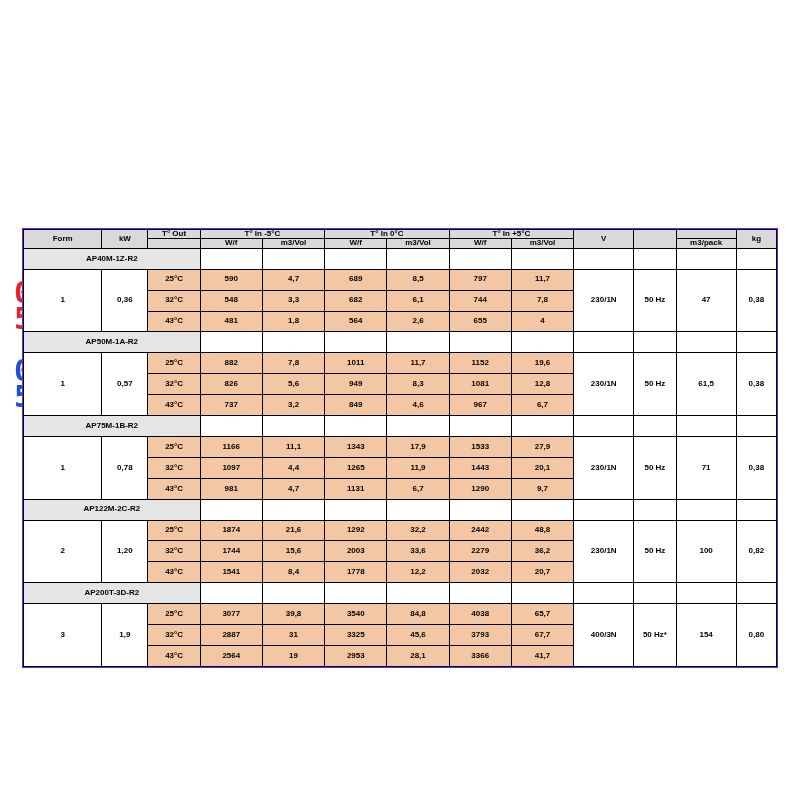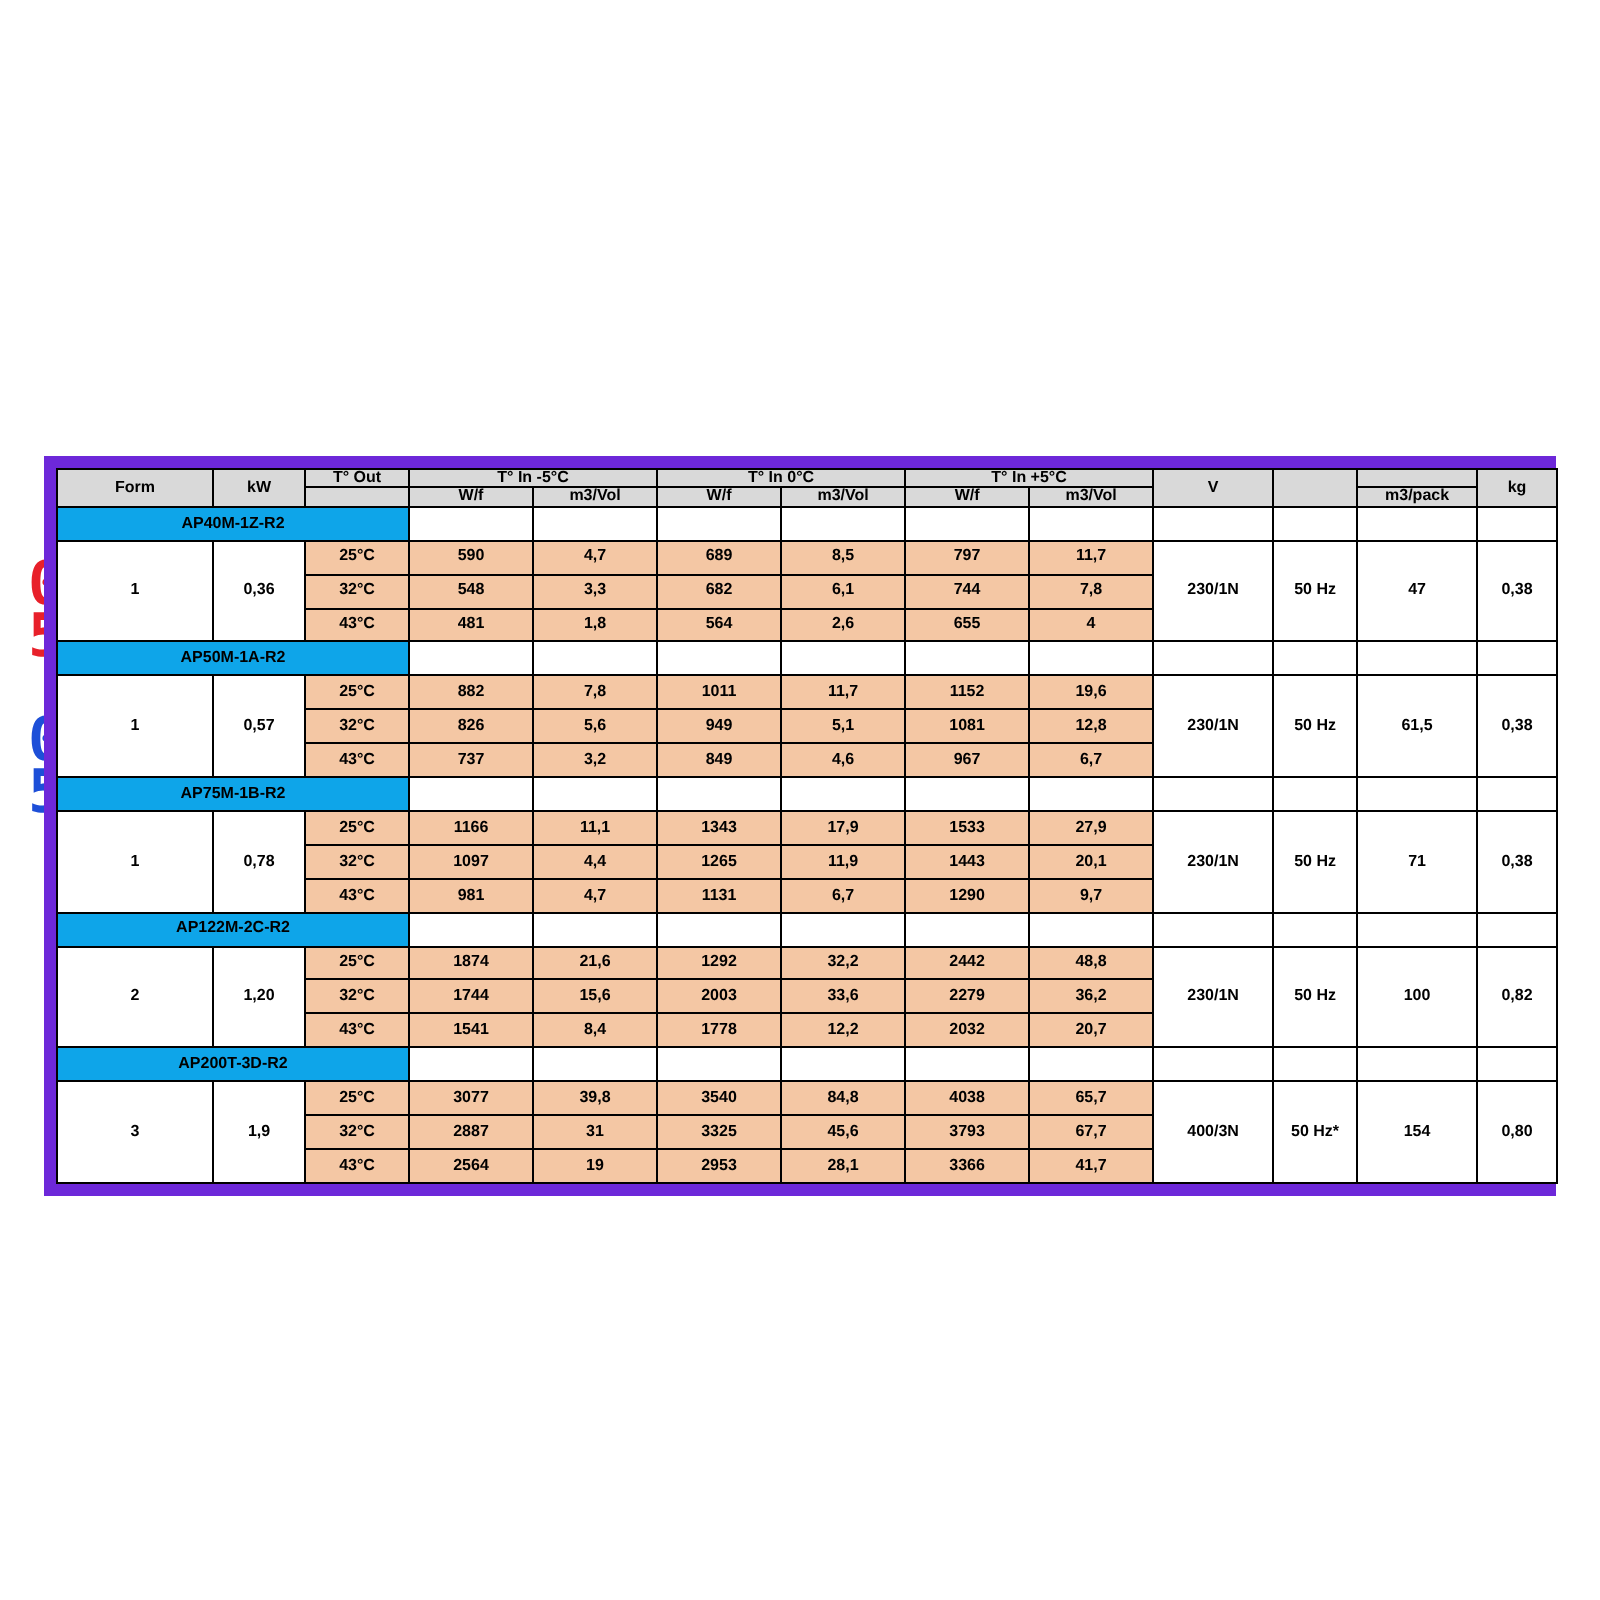--- a/index.html
+++ b/index.html
@@ -13,22 +13,22 @@
     font-family: "Liberation Sans", sans-serif;
     position: relative;
     overflow: hidden;
   }
 
   #sheet {
     position: absolute;
     left: 22px;
     top: 228px;
     width: 756px;
-    height: 370px;
-    border: 6px solid #6d28d9;
+    height: 440px;
+    border: 1px solid #6d28d9;
     box-sizing: border-box;
     background: #fff;
   }
 
   table.spec {
     border-collapse: collapse;
     table-layout: fixed;
     width: 100%;
     height: 100%;
     font-size: 8px;
@@ -61,21 +61,21 @@
   .peach {
     background: #f4c7a4;
   }
   .white {
     background: #ffffff;
   }
 
   .rowlabel {
     text-align: left;
     padding-left: 5px;
-    background: #0ea5e9;
+    background: #e5e5e5;
     font-weight: bold;
     margin-top: 40px;
   }
   .blank {
     background: #ffffff;
   }
 
   
   .digits {
     position: absolute;
@@ -224,21 +224,21 @@
           <td rowspan="3" class="white">230/1N</td>
           <td rowspan="3" class="white">50 Hz</td>
           <td rowspan="3" class="white">61,5</td>
           <td rowspan="3" class="white">0,38</td>
         </tr>
         <tr>
           <td class="peach">32°C</td>
           <td class="peach">826</td>
           <td class="peach">5,6</td>
           <td class="peach">949</td>
-          <td class="peach">5,1</td>
+          <td class="peach">8,3</td>
           <td class="peach">1081</td>
           <td class="peach">12,8</td>
         </tr>
         <tr>
           <td class="peach">43°C</td>
           <td class="peach">737</td>
           <td class="peach">3,2</td>
           <td class="peach">849</td>
           <td class="peach">4,6</td>
           <td class="peach">967</td>

